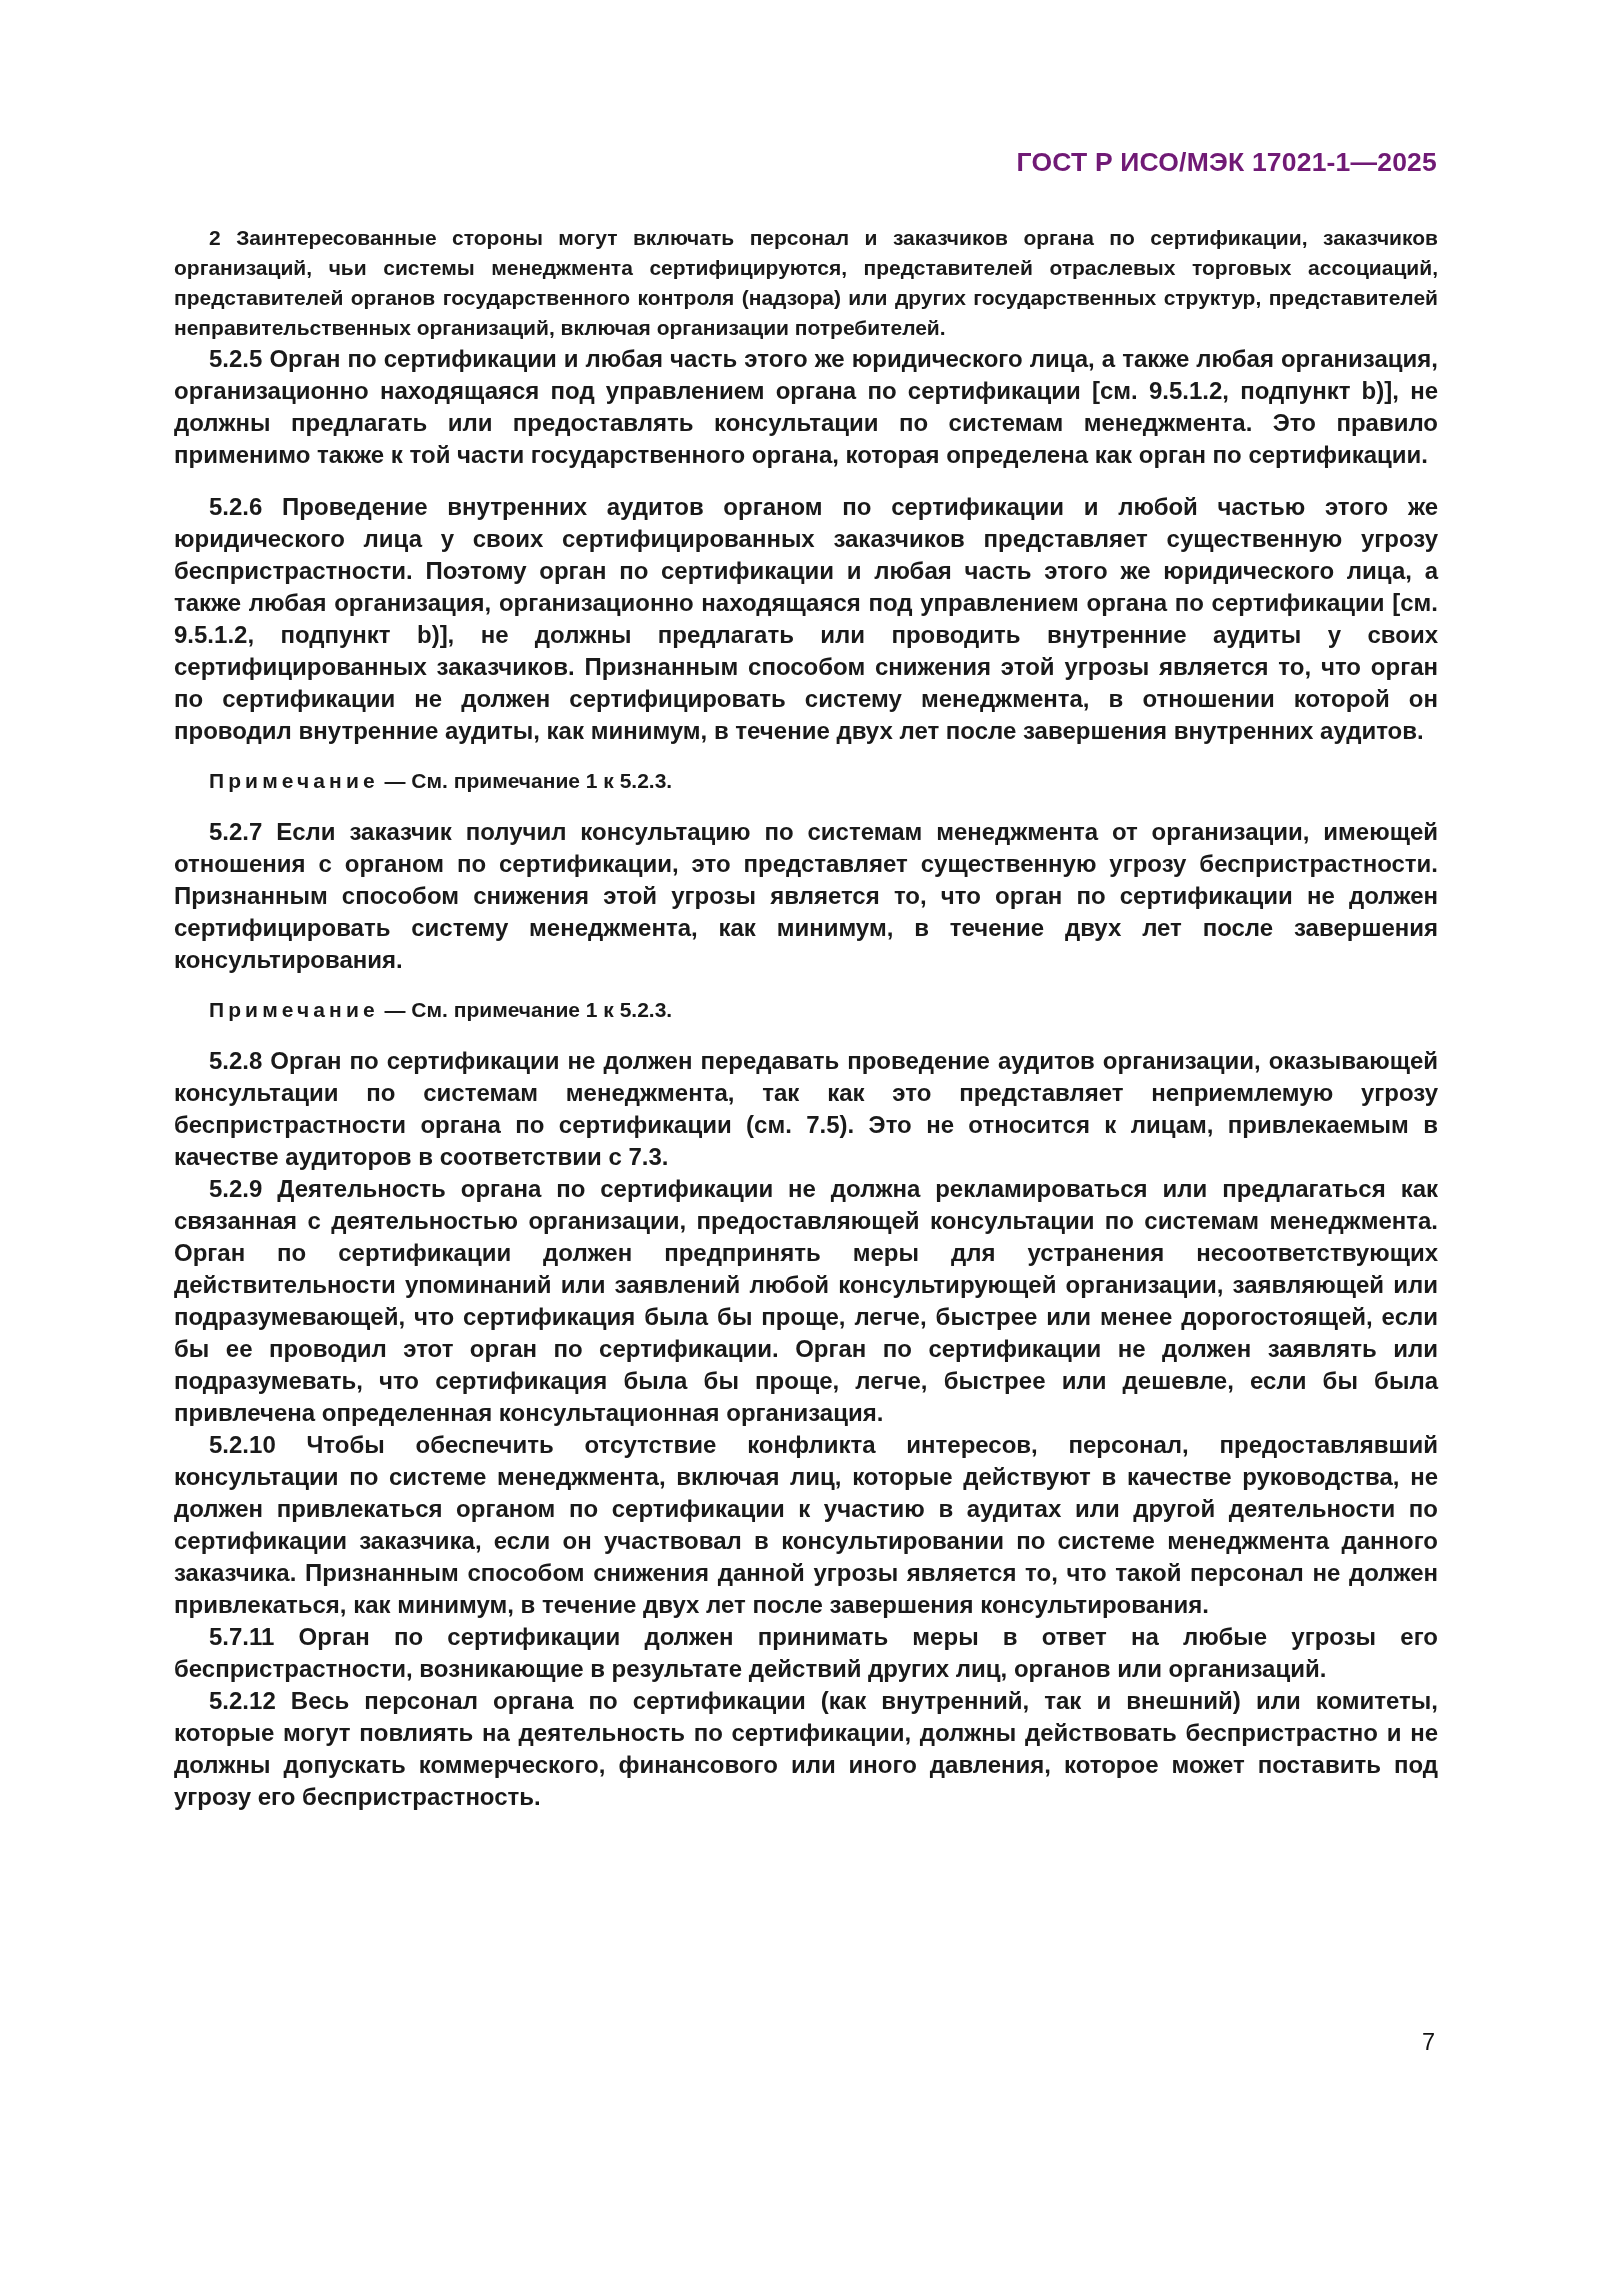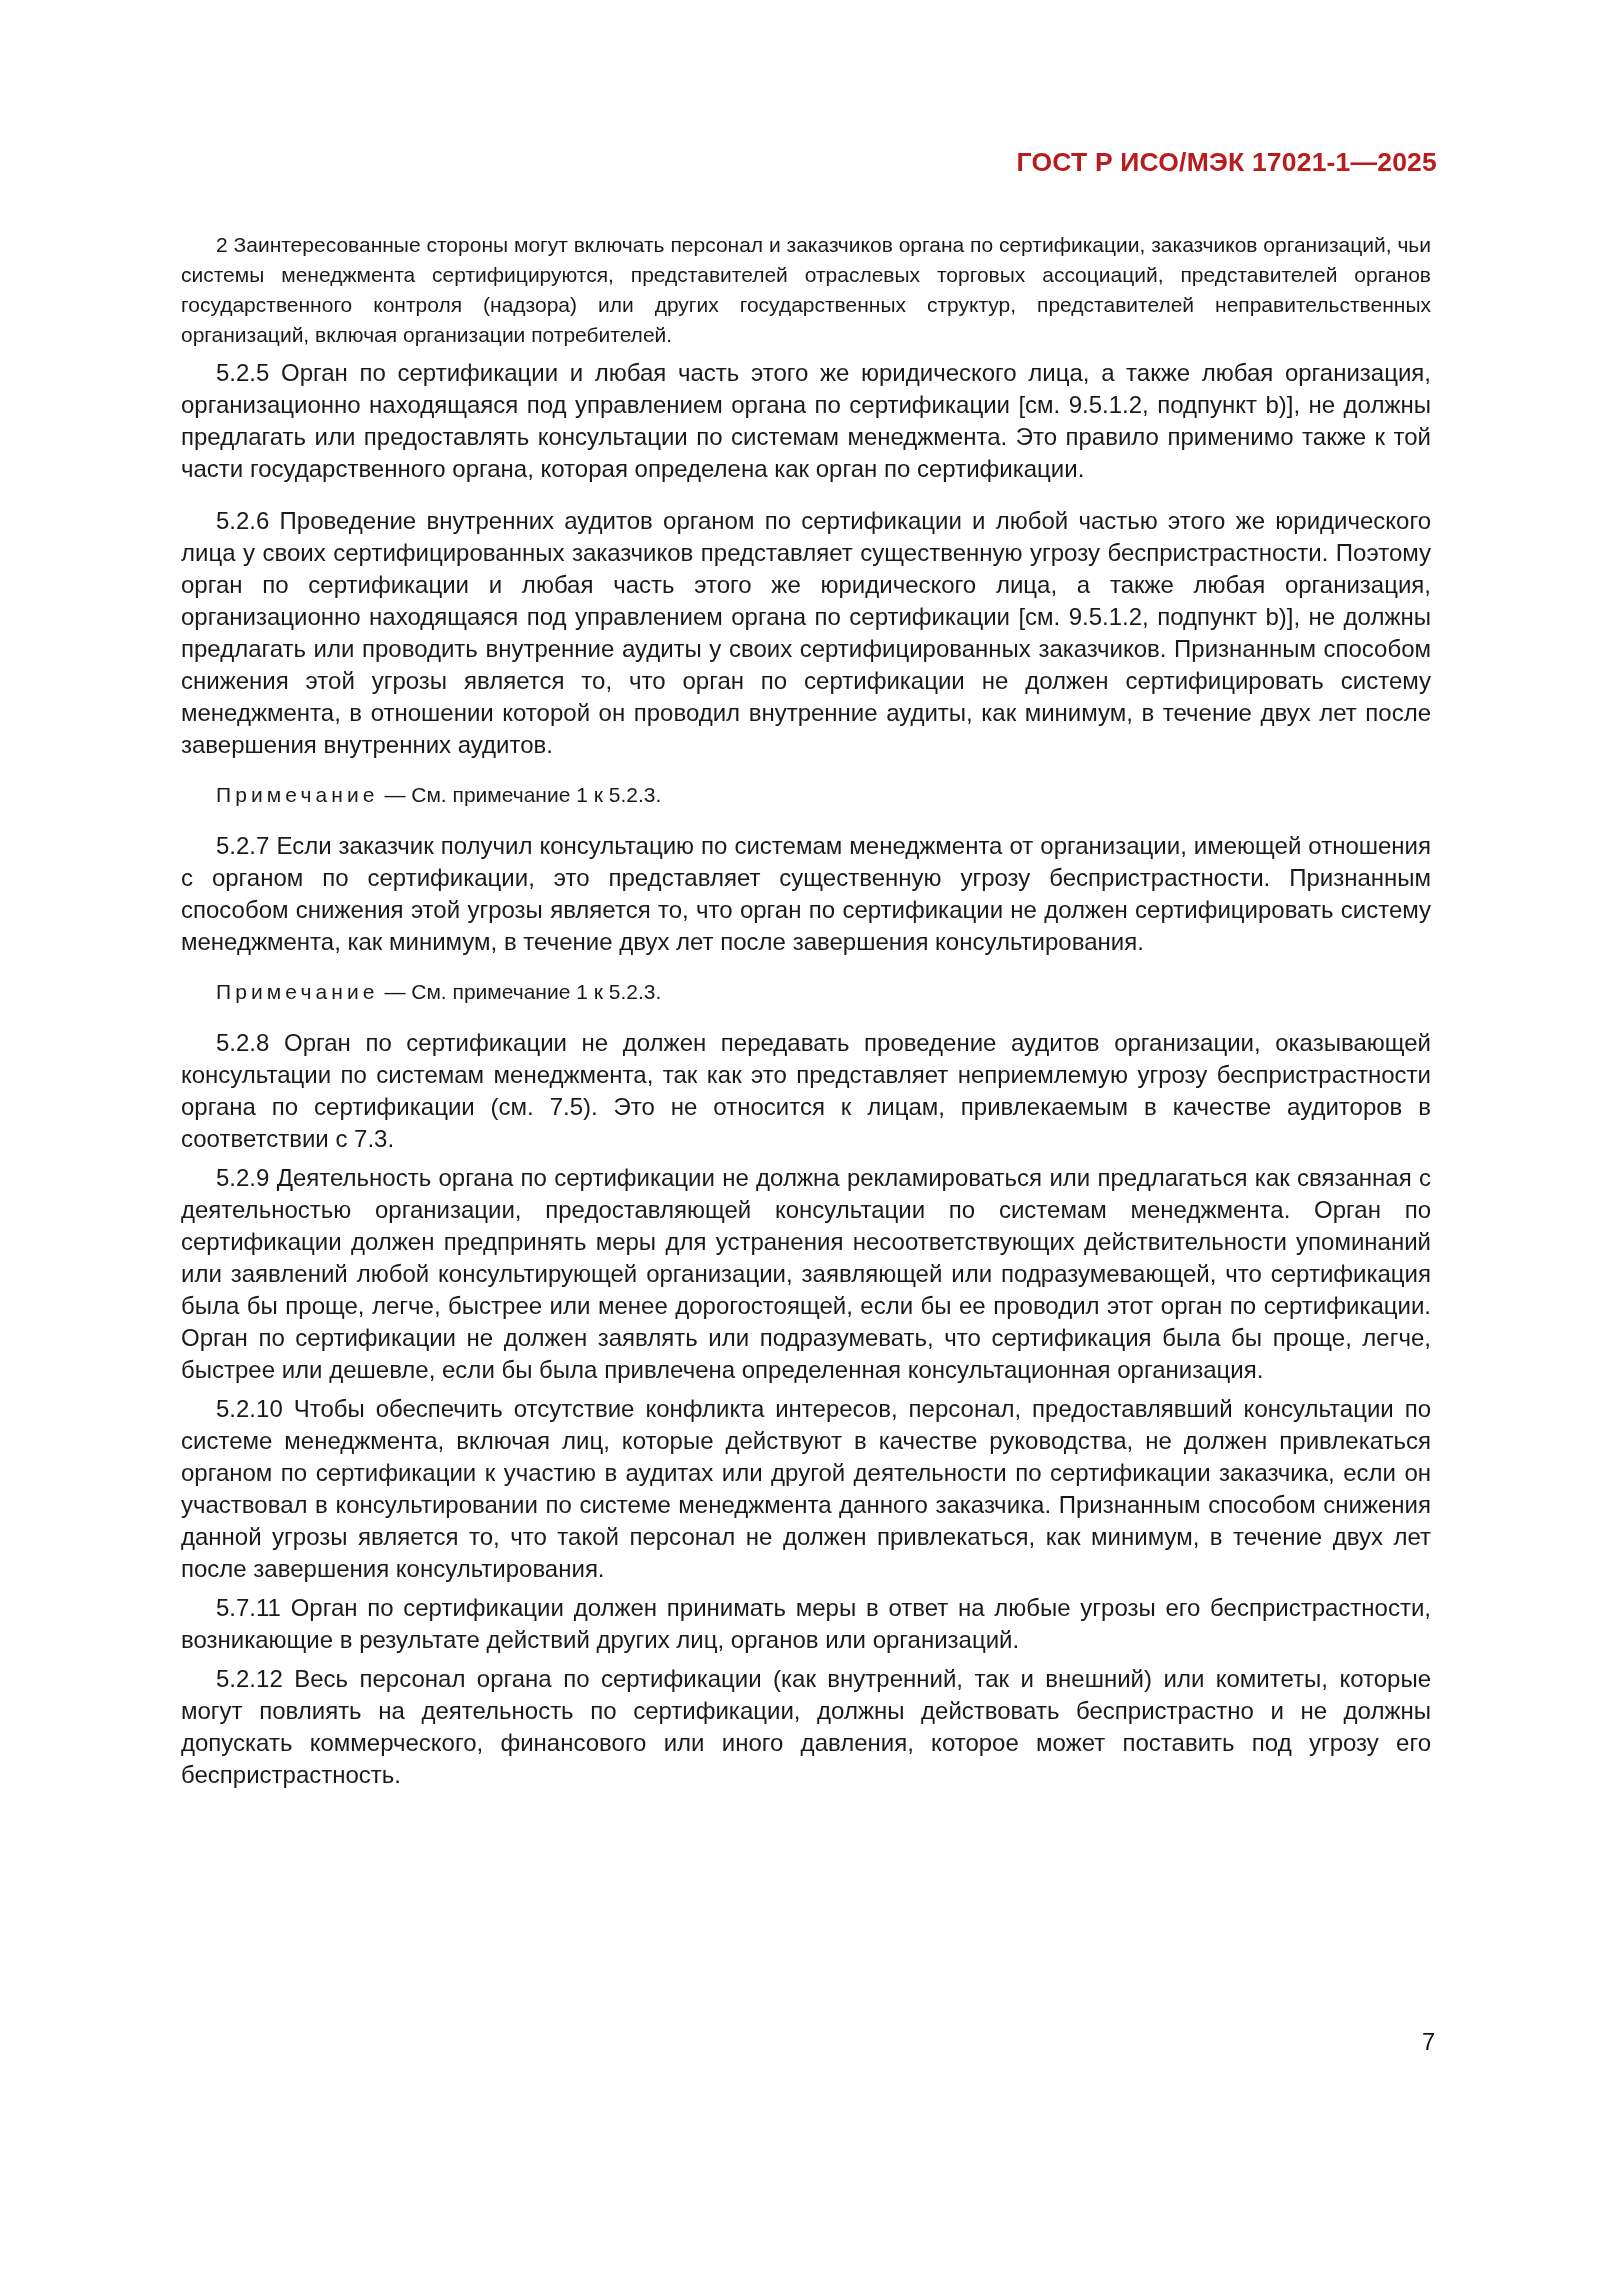--- a/index.html
+++ b/index.html
@@ -2,26 +2,26 @@
 <html><head>
 <meta charset="utf-8">
 <style>
   html, body { margin: 0; padding: 0; background: #ffffff; }
   body {
     width: 1621px; height: 2293px; position: relative; overflow: hidden;
     font-family: "Liberation Sans", sans-serif; color: #1a1a1a;
   }
   .header {
     position: absolute; top: 147px; right: 184px;
-    font-weight: bold; font-size: 26.5px; letter-spacing: 0.2px; color: #b91c1c;
+    font-weight: bold; font-size: 26.5px; letter-spacing: 0.2px; color: #701a75;
   }
   .content {
     position: absolute; left: 174px; top: 223px; width: 1264px;
   }
-  p { margin: 7px; text-align: justify; text-indent: 0; }
+  p { margin: 0; text-align: justify; text-indent: 0; font-weight: bold; }
   .small { font-size: 21px; line-height: 30px; }
   .main { font-size: 24px; line-height: 32px; }
   .ind { text-indent: 35px; }
   .gap-m { margin-top: 19.6px; }
   .spaced { letter-spacing: 4.1px; }
   .pagenum {
     position: absolute; top: 2029px; right: 186px;
     font-size: 23.5px; color: #111;
   }
 </style>

